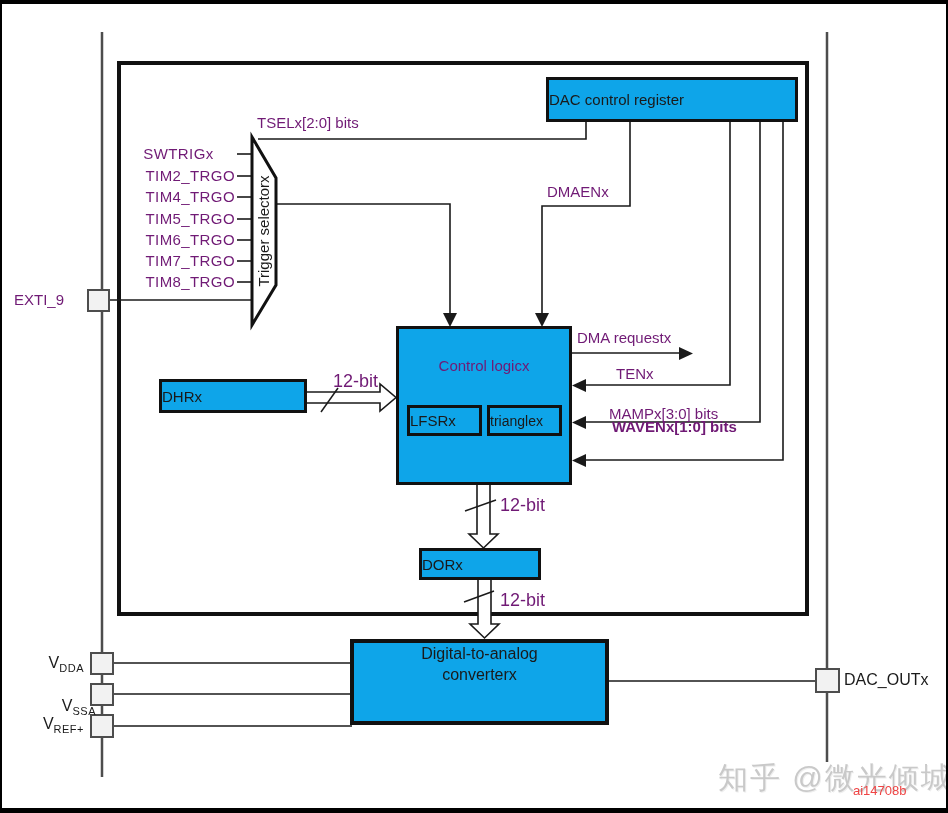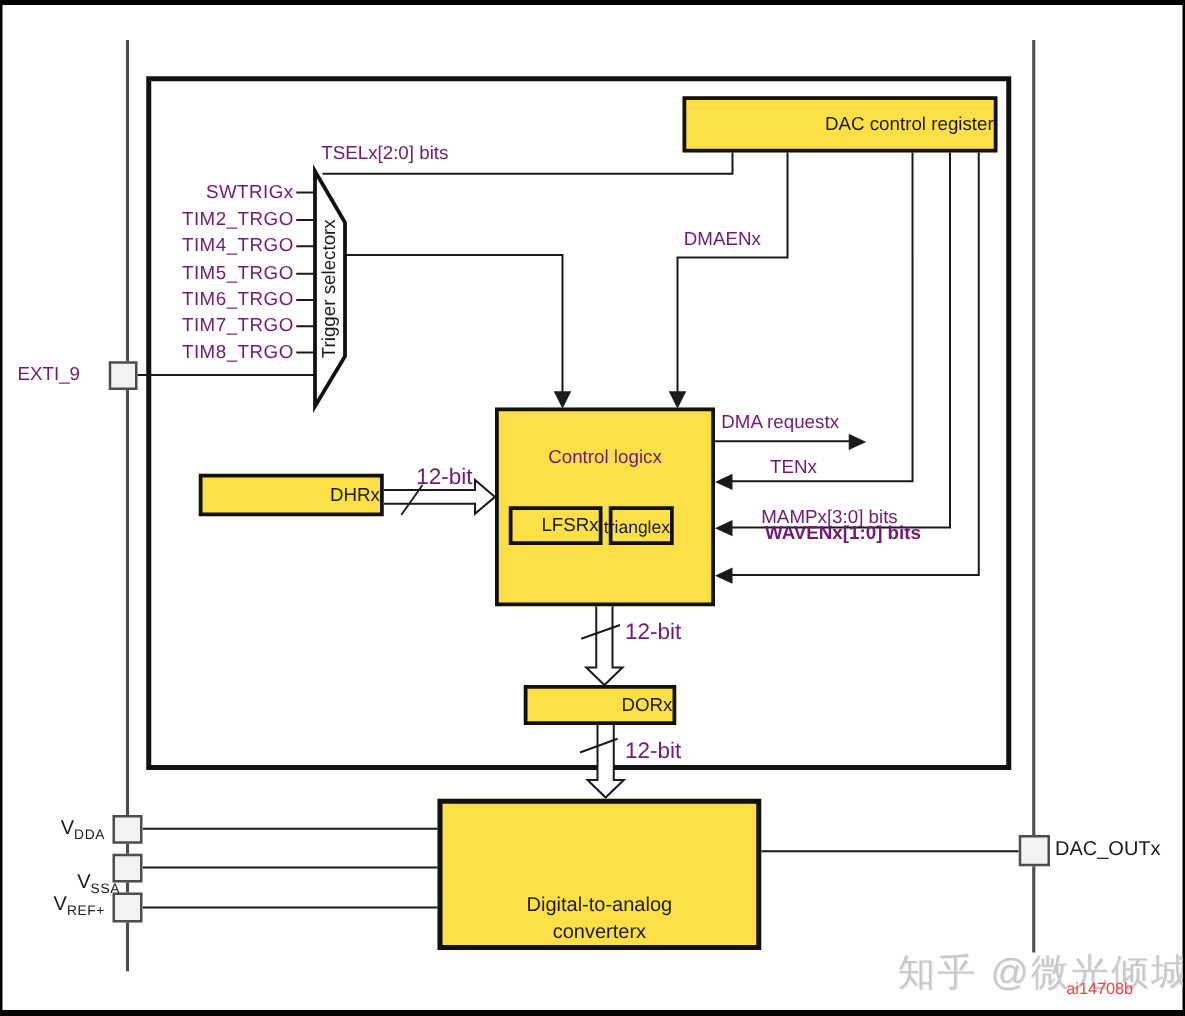--- a/index.html
+++ b/index.html
@@ -6,22 +6,22 @@
   #frame{
     position:relative;width:948px;height:813px;background:#fff;overflow:hidden;
     border-top:4px solid #000;border-bottom:5px solid #000;
     border-left:2px solid #000;border-right:2px solid #000;
     box-sizing:border-box;
     font-family:"Liberation Sans",sans-serif;color:#1a1a1a;
   }
   .abs{position:absolute;}
   svg.layer{position:absolute;left:0;top:0;width:948px;height:813px;}
   .box{
-    position:absolute;background:#fde047;border:3px solid #111;box-sizing:border-box;
-    display:flex;align-items:center;justify-content:flex-end;text-align:center;
+    position:absolute;background:#0ea5e9;border:3px solid #111;box-sizing:border-box;
+    display:flex;align-items:center;justify-content:flex-start;text-align:center;
   }
   .lbl{position:absolute;white-space:nowrap;font-size:15px;line-height:18px;color:#701a75;}
   .tick-lbl{letter-spacing:0.4px;text-align:right;width:113px;left:120px;font-size:15px;}
   .pin{
     position:absolute;background:#f2f2f2;border:2px solid #4d4d4d;box-sizing:border-box;
   }
   .pin-lbl{position:absolute;font-size:16px;white-space:nowrap;}
   .pin-lbl sub{font-size:11px;letter-spacing:0.5px;}
   .bus-lbl{font-size:18px;}
   #trigger-selector-label{
@@ -97,40 +97,40 @@
   <div class="box" style="left:544px;top:73px;width:252px;height:45px;font-size:15px;">
     <span>DAC control register</span>
   </div>
 
   <div class="box" style="left:394px;top:322px;width:176px;height:159px;"></div>
   <div class="lbl" style="left:394px;top:353px;width:176px;text-align:center;">Control logicx</div>
 
   <div class="box" style="left:405px;top:401px;width:75px;height:31px;font-size:15px;">
     <span>LFSRx</span>
   </div>
-  <div class="box" style="left:485px;top:401px;width:52px;height:31px;font-size:14px;">
+  <div class="box" style="left:485px;top:401px;width:75px;height:31px;font-size:14px;">
     <span>trianglex</span>
   </div>
 
   <div class="box" style="left:417px;top:544px;width:122px;height:32px;font-size:15px;">
     <span>DORx</span>
   </div>
 
   <div class="box" style="left:157px;top:375px;width:148px;height:34px;font-size:15px;">
     <span>DHRx</span>
   </div>
 
-  <div class="box" style="left:348px;top:635px;width:259px;height:121px;border-width:4px;font-size:16px;flex-direction:column;line-height:21px;">
+  <div class="box" style="left:348px;top:635px;width:259px;height:86px;border-width:4px;font-size:16px;flex-direction:column;line-height:21px;">
     <span>Digital-to-analog</span>
     <span>converterx</span>
   </div>
 
   <div id="trigger-selector-label">Trigger selectorx</div>
 
-  <div class="lbl tick-lbl" style="top:141px;">SWTRIGx</div>
+  <div class="lbl tick-lbl" style="top:141px;text-align:center;">SWTRIGx</div>
   <div class="lbl tick-lbl" style="top:163px;">TIM2_TRGO</div>
   <div class="lbl tick-lbl" style="top:184px;">TIM4_TRGO</div>
   <div class="lbl tick-lbl" style="top:206px;">TIM5_TRGO</div>
   <div class="lbl tick-lbl" style="top:227px;">TIM6_TRGO</div>
   <div class="lbl tick-lbl" style="top:248px;">TIM7_TRGO</div>
   <div class="lbl tick-lbl" style="top:269px;">TIM8_TRGO</div>
 
   <div class="lbl" style="left:255px;top:110px;">TSELx[2:0] bits</div>
   <div class="lbl" style="left:545px;top:179px;">DMAENx</div>
   <div class="lbl" style="left:575px;top:325px;">DMA requestx</div>

